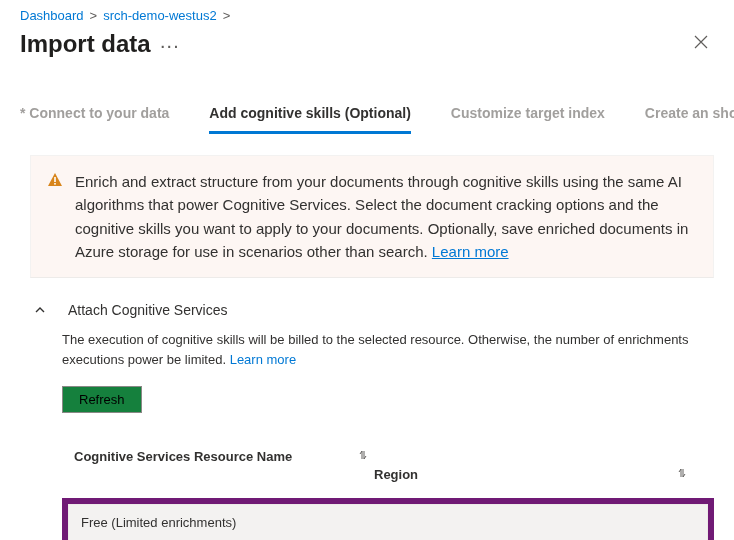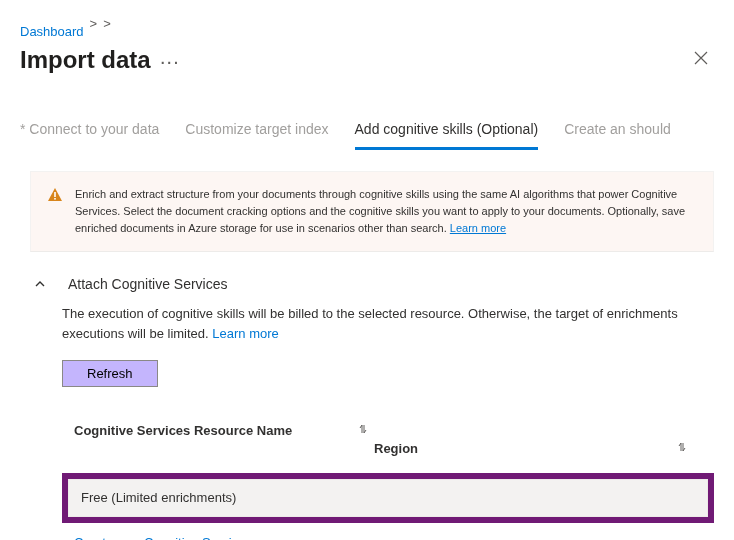--- a/index.html
+++ b/index.html
@@ -12,21 +12,21 @@
     height: 540px;
     overflow: hidden;
   }
   .breadcrumb {
     display: flex;
     align-items: center;
     gap: 6px;
     padding: 8px 20px 4px 20px;
     font-size: 13px;
   }
-  .breadcrumb a { color: #0078d4; text-decoration: none; cursor: pointer; margin-top: 16px; }
+  .breadcrumb a { color: #0078d4; text-decoration: none; cursor: pointer; }
   .breadcrumb .sep { color: #605e5c; }
   .header-row {
     display: flex;
     align-items: center;
     justify-content: space-between;
     padding: 2px 20px 18px 20px;
   }
   .page-title {
     font-size: 24px;
     font-weight: 600;
@@ -37,44 +37,45 @@
   }
   .page-title .more { font-size: 14px; letter-spacing: 2px; color: #605e5c; cursor: pointer; }
   .close-btn {
     cursor: pointer;
     color: #605e5c;
     font-size: 16px;
     padding: 6px;
   }
   .tabs {
     display: flex;
-    gap: 26px;
+    gap: 40px;
     padding: 28px 20px 0 20px;
     border-bottom: 1px solid transparent;
     font-size: 14px;
+    font-weight: bold;
   }
   .tab {
     padding-bottom: 10px;
     color: #a19f9d;
     cursor: pointer;
     white-space: nowrap;
   }
   .tab.req::before { content: "* "; color: #a19f9d; }
   .tab.active {
     color: #323130;
     border-bottom: 3px solid #0078d4;
   }
   .content { padding: 20px 20px 0 30px; }
   .info-box {
     background: #fdf6f3;
     border: 1px solid #f3f2f1;
     padding: 14px 16px;
     display: flex;
     gap: 12px;
-    font-size: 11px;
+    font-size: 15px;
     line-height: 1.55;
     color: #323130;
     margin-bottom: 24px;
     border-bottom: 1px solid #edebe9;
   }
   .warn-icon { flex: 0 0 auto; margin-top: 1px; }
   .info-box a { color: #0078d4; text-decoration: underline; cursor: pointer; }
   .section-hdr {
     display: flex;
     align-items: center;
@@ -86,22 +87,22 @@
   .chevron { display: inline-flex; }
   .section-body {
     padding: 0 0 0 32px;
     font-size: 13px;
     line-height: 1.55;
   }
   .section-body p { margin-bottom: 2px; }
   .section-body a { color: #0078d4; text-decoration: none; cursor: pointer; }
   .refresh-btn {
     margin: 14px 0 10px 0;
-    padding: 5px 24px;
-    background: #c4b5fd;
+    padding: 5px 16px;
+    background: #15803d;
     border: 1px solid #8a8886;
     font-size: 13px;
     cursor: pointer;
     font-family: inherit;
   }
   .table-hdr {
     display: flex;
     align-items: center;
     padding: 6px 8px 6px 12px;
     font-size: 13px;
@@ -130,39 +131,40 @@
     cursor: pointer;
     padding-left: 12px;
   }
 </style>
 </head>
 <body>
 
 <div class="breadcrumb">
   <a>Dashboard</a>
   <span class="sep">&gt;</span>
+  <a>srch-demo-westus2</a>
   <span class="sep">&gt;</span>
 </div>
 
 <div class="header-row">
   <div class="page-title">
     <span>Import data</span>
     <span class="more">···</span>
   </div>
   <div class="close-btn">
     <svg width="14" height="14" viewBox="0 0 14 14">
         <path d="M1 1 L13 13 M13 1 L1 13" stroke="#605e5c" stroke-width="1.2" fill="none"></path>
       </svg>
   </div>
 </div>
 
 <div class="tabs">
   <div class="tab req">Connect to your data</div>
+  <div class="tab active">Add cognitive skills (Optional)</div>
   <div class="tab">Customize target index</div>
-  <div class="tab active">Add cognitive skills (Optional)</div>
   <div class="tab">Create an should</div>
 </div>
 
 <div class="content">
 
   <div class="info-box">
     <span class="warn-icon">
       <svg width="16" height="16" viewBox="0 0 16 16">
           <path d="M8 1 L15 14 L1 14 Z" fill="#d8851b"></path>
           <rect x="7.2" y="5" width="1.6" height="5" fill="#fff"></rect>
@@ -178,21 +180,21 @@
     <span class="chevron">
       <svg width="12" height="12" viewBox="0 0 12 12">
           <path d="M2 8 L6 4 L10 8" stroke="#323130" stroke-width="1.4" fill="none"></path>
         </svg>
     </span>
     <span>Attach Cognitive Services</span>
   </div>
 
   <div class="section-body">
     <p>
-      <span>The execution of cognitive skills will be billed to the selected resource. Otherwise, the target of enrichments executions will be limited. </span><a>Learn more</a>
+      <span>The execution of cognitive skills will be billed to the selected resource. Otherwise, the number of enrichments executions power be limited. </span><a>Learn more</a>
     </p>
 
     <button class="refresh-btn">Refresh</button>
 
     <div class="table-hdr">
       <div class="col-name">
         <span>Cognitive Services Resource Name</span>
         <span class="sort-icon">
           <svg width="12" height="12" viewBox="0 0 12 12">
               <path d="M3 5 L5 2 L5 10 M9 7 L7 10 L7 2" stroke="#605e5c" stroke-width="1" fill="none"></path>

